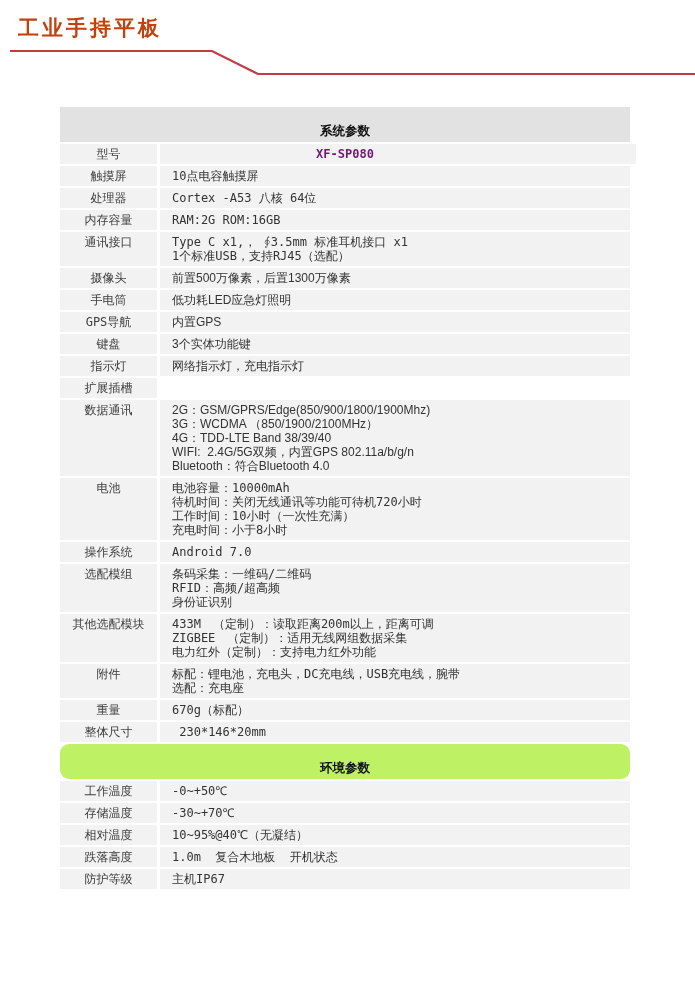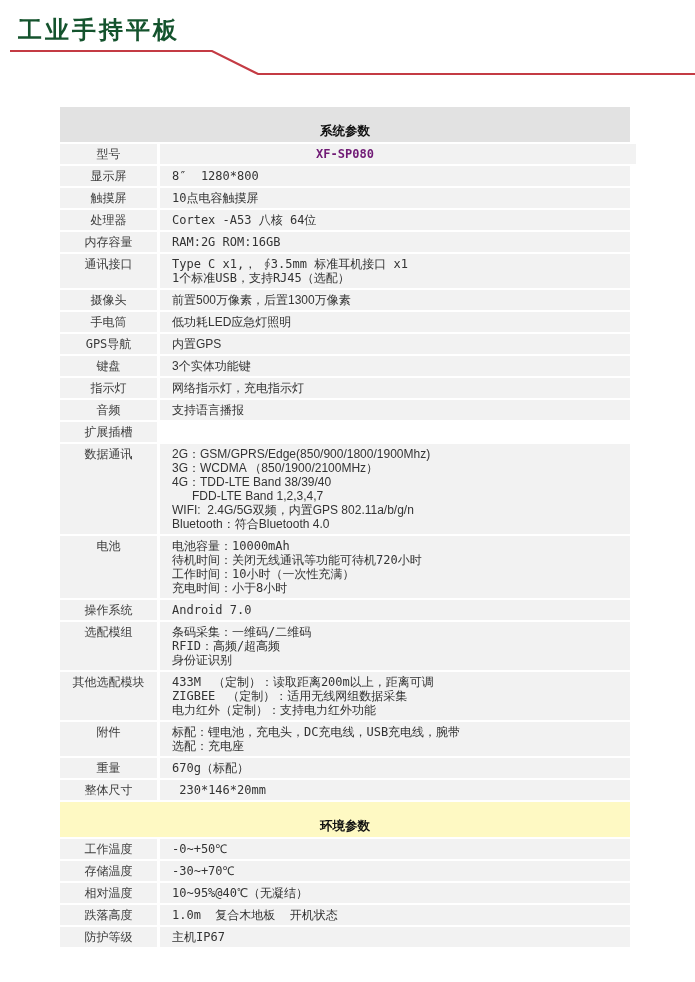--- a/index.html
+++ b/index.html
@@ -6,21 +6,21 @@
   body {
     width:695px; height:982px; position:relative; overflow:hidden;
     font-family:"DejaVu Sans Mono","Liberation Mono",monospace;
     -webkit-font-smoothing:antialiased;
   }
   .page { position:absolute; inset:0; background:#ffffff; }
 
   .page-title {
     position:absolute; left:18px; top:14px; margin:0;
     font-family:Liberation Mono, monospace;
-    font-weight:bold; font-size:24px; letter-spacing:3px; color:#14532d;
+    font-weight:bold; font-size:21px; letter-spacing:3px; color:#c2410c;
   }
   .divider-svg { position:absolute; left:0; top:0; }
 
   .spec-table { position:absolute; left:60px; top:107px; width:570px; }
 
   .section-header {
     background:#e2e2e2; color:#101010;
     font-weight:bold; font-size:12.5px; line-height:14px;
     text-align:center; padding:17px 0 4px 0; margin-bottom:2px;
   }
@@ -55,24 +55,20 @@
     <path id="divider-path" d="M10 51 H212 L258 74 H695" fill="none" stroke="#c43b44" stroke-width="2.2"></path>
   </svg>
 
   <div class="spec-table">
       <div class="section-header" style="background: rgb(226, 226, 226);">系统参数</div>
       <div class="spec-row bold">
         <div class="cell label">型号</div>
         <div class="cell value center"><div class="line">XF-SP080</div></div>
       </div>
       <div class="spec-row">
-        <div class="cell label">显示屏</div>
-        <div class="cell value"><div class="line">8″  1280*800</div></div>
-      </div>
-      <div class="spec-row">
         <div class="cell label">触摸屏</div>
         <div class="cell value"><div class="line">10点电容触摸屏</div></div>
       </div>
       <div class="spec-row">
         <div class="cell label">处理器</div>
         <div class="cell value"><div class="line">Cortex -A53 八核 64位</div></div>
       </div>
       <div class="spec-row">
         <div class="cell label">内存容量</div>
         <div class="cell value"><div class="line">RAM:2G ROM:16GB</div></div>
@@ -94,30 +90,26 @@
         <div class="cell value"><div class="line">内置GPS</div></div>
       </div>
       <div class="spec-row sans">
         <div class="cell label">键盘</div>
         <div class="cell value"><div class="line">3个实体功能键</div></div>
       </div>
       <div class="spec-row">
         <div class="cell label">指示灯</div>
         <div class="cell value"><div class="line">网络指示灯，充电指示灯</div></div>
       </div>
-      <div class="spec-row">
-        <div class="cell label">音频</div>
-        <div class="cell value"><div class="line">支持语言播报</div></div>
-      </div>
       <div class="spec-row sans">
         <div class="cell label">扩展插槽</div>
       </div>
       <div class="spec-row sans">
         <div class="cell label">数据通讯</div>
-        <div class="cell value"><div class="line">2G：GSM/GPRS/Edge(850/900/1800/1900Mhz)</div><div class="line">3G：WCDMA （850/1900/2100MHz）</div><div class="line">4G：TDD-LTE Band 38/39/40</div><div class="line">      FDD-LTE Band 1,2,3,4,7</div><div class="line">WIFI:  2.4G/5G双频，内置GPS 802.11a/b/g/n</div><div class="line">Bluetooth：符合Bluetooth 4.0</div></div>
+        <div class="cell value"><div class="line">2G：GSM/GPRS/Edge(850/900/1800/1900Mhz)</div><div class="line">3G：WCDMA （850/1900/2100MHz）</div><div class="line">4G：TDD-LTE Band 38/39/40</div><div class="line">WIFI:  2.4G/5G双频，内置GPS 802.11a/b/g/n</div><div class="line">Bluetooth：符合Bluetooth 4.0</div></div>
       </div>
       <div class="spec-row">
         <div class="cell label">电池</div>
         <div class="cell value"><div class="line">电池容量：10000mAh</div><div class="line">待机时间：关闭无线通讯等功能可待机720小时</div><div class="line">工作时间：10小时（一次性充满）</div><div class="line">充电时间：小于8小时</div></div>
       </div>
       <div class="spec-row">
         <div class="cell label">操作系统</div>
         <div class="cell value"><div class="line">Android 7.0</div></div>
       </div>
       <div class="spec-row">
@@ -133,21 +125,21 @@
         <div class="cell value"><div class="line">标配：锂电池，充电头，DC充电线，USB充电线，腕带</div><div class="line">选配：充电座</div></div>
       </div>
       <div class="spec-row">
         <div class="cell label">重量</div>
         <div class="cell value"><div class="line">670g（标配）</div></div>
       </div>
       <div class="spec-row">
         <div class="cell label">整体尺寸</div>
         <div class="cell value"><div class="line"> 230*146*20mm</div></div>
       </div>
-      <div class="section-header" style="background: #fef9c3;">环境参数</div>
+      <div class="section-header" style="background: #bef264; border-radius: 9px;">环境参数</div>
       <div class="spec-row">
         <div class="cell label">工作温度</div>
         <div class="cell value"><div class="line">-0~+50℃</div></div>
       </div>
       <div class="spec-row">
         <div class="cell label">存储温度</div>
         <div class="cell value"><div class="line">-30~+70℃</div></div>
       </div>
       <div class="spec-row">
         <div class="cell label">相对温度</div>

